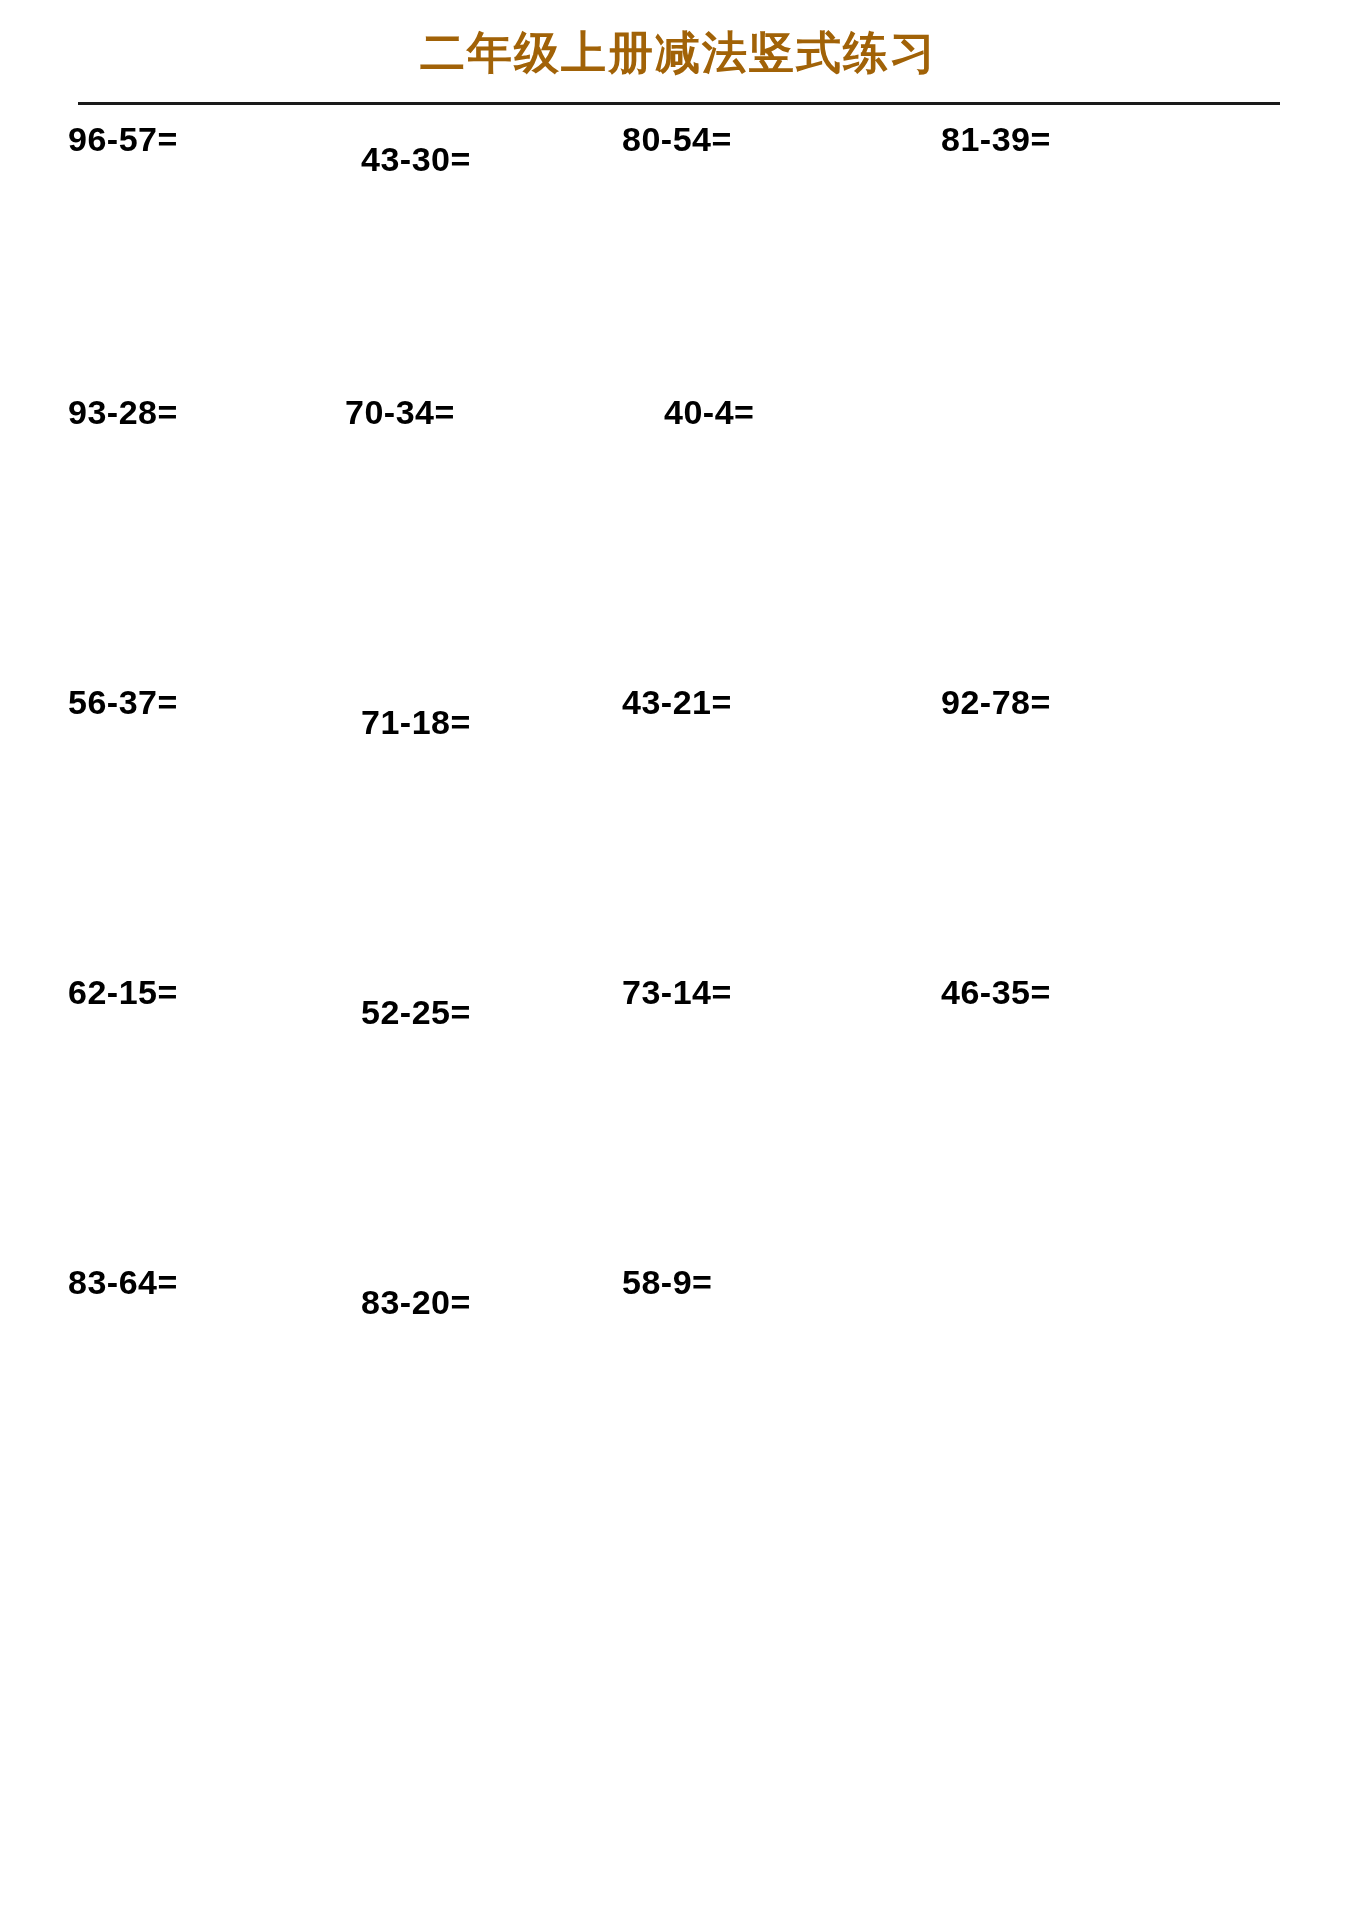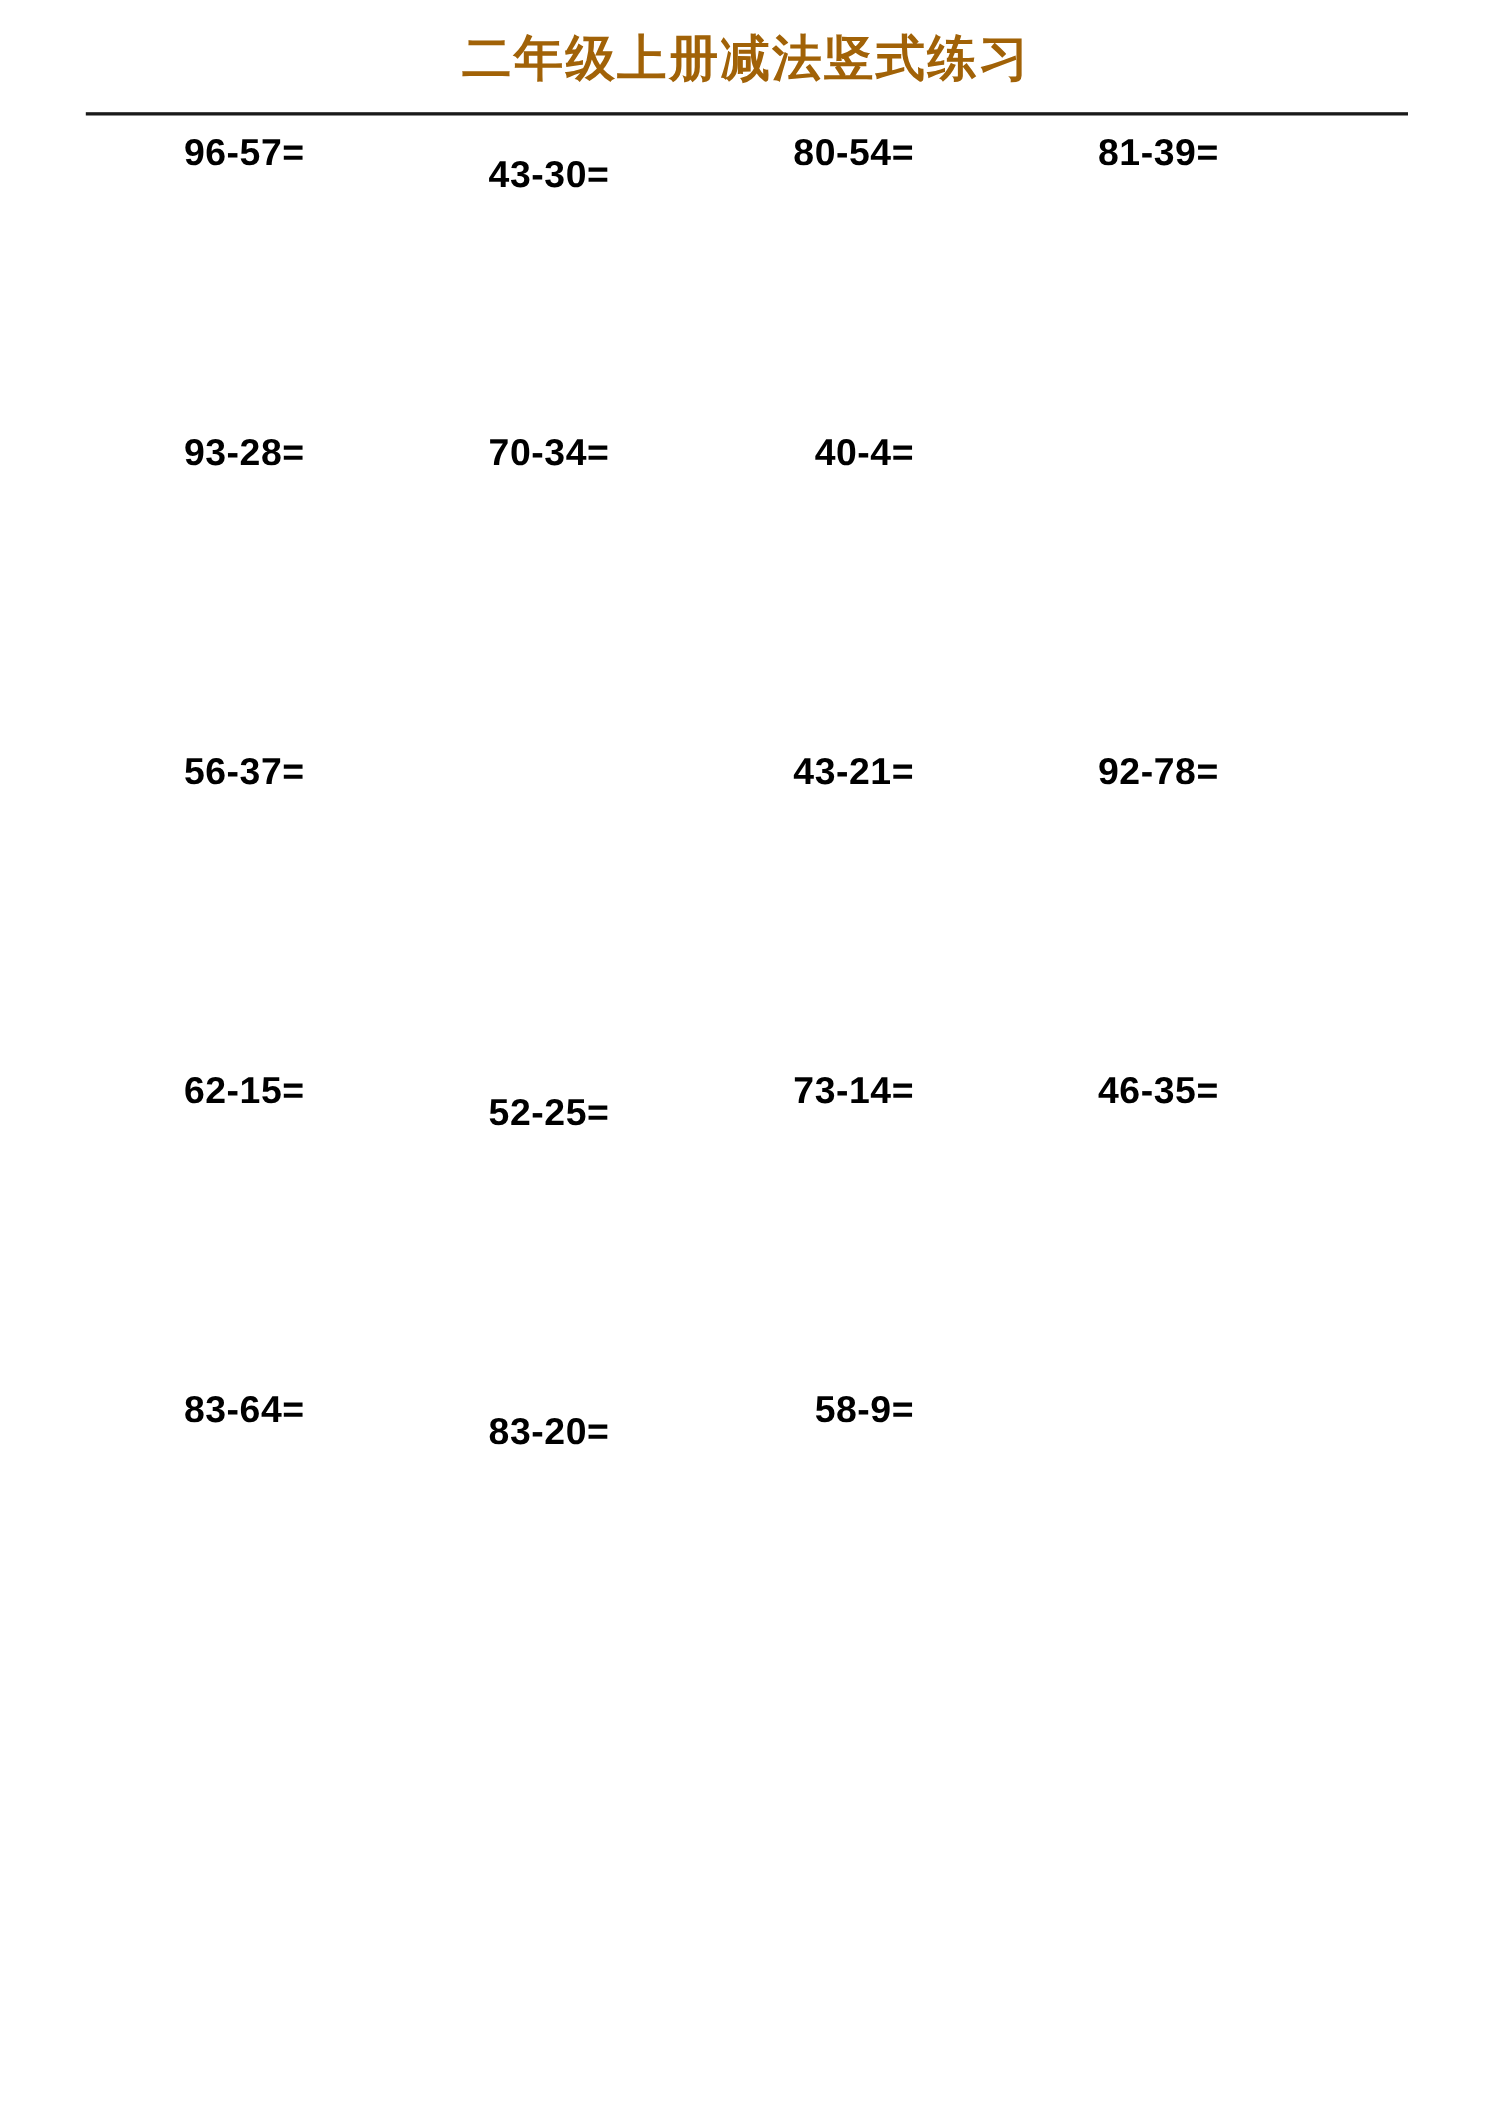--- a/index.html
+++ b/index.html
@@ -48,21 +48,20 @@
     padding: 0;
     width: 1357px;
   }
   .problem-row {
     display: flex;
     flex-direction: row;
     align-items: flex-start;
     height: 290px;
     width: 1108px;
     box-sizing: border-box;
-    text-align: right;
   }
   .problem-row:first-child {
     padding-top: 17px;
   }
   .problem-cell {
     width: 25%;
     box-sizing: border-box;
     height: 100%;
     position: relative;
   }
@@ -130,20 +129,21 @@
         <span class="work-space"></span>
       </div>
     </div>
 
     <div class="problem-row">
       <div class="problem-cell col-1">
         <span class="problem-expr">56-37=</span>
         <span class="work-space"></span>
       </div>
       <div class="problem-cell col-2">
+        <span class="problem-expr">71-18=</span>
         <span class="work-space"></span>
       </div>
       <div class="problem-cell col-3">
         <span class="problem-expr">43-21=</span>
         <span class="work-space"></span>
       </div>
       <div class="problem-cell col-4">
         <span class="problem-expr">92-78=</span>
         <span class="work-space"></span>
       </div>

